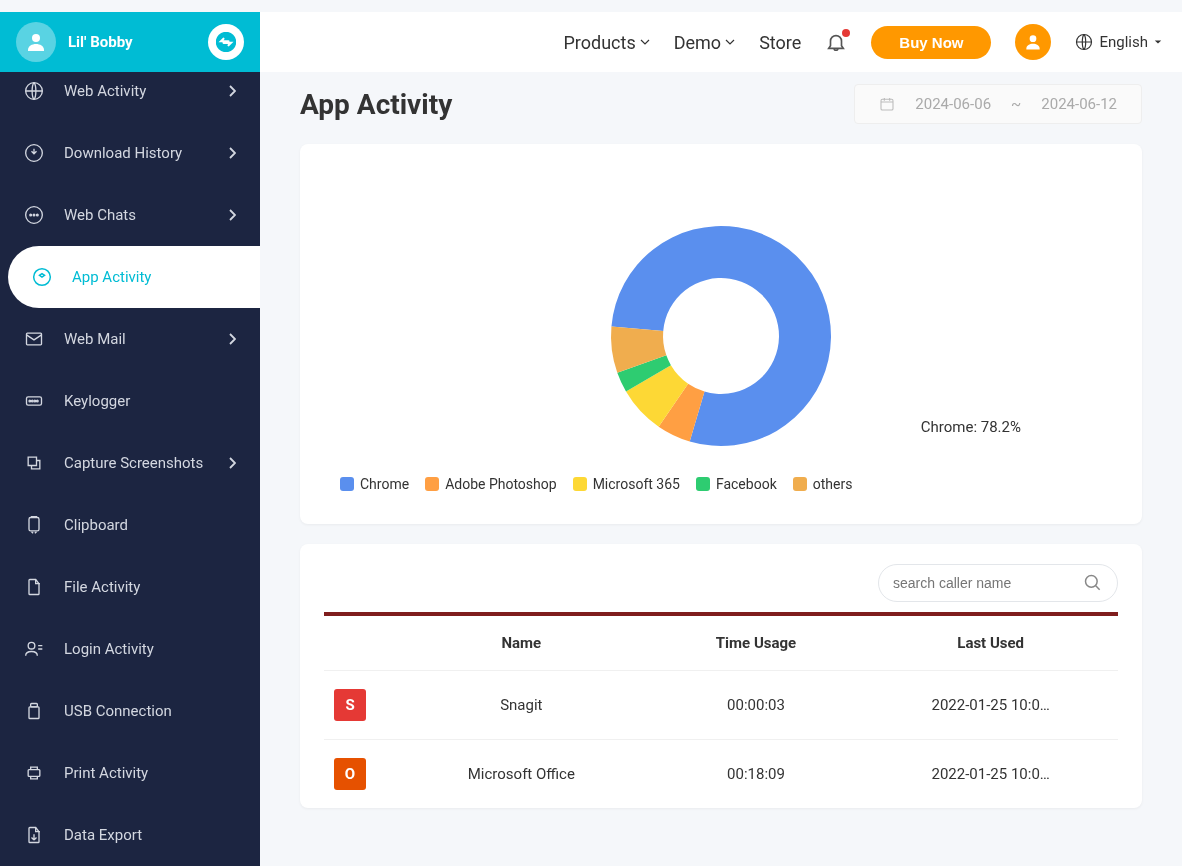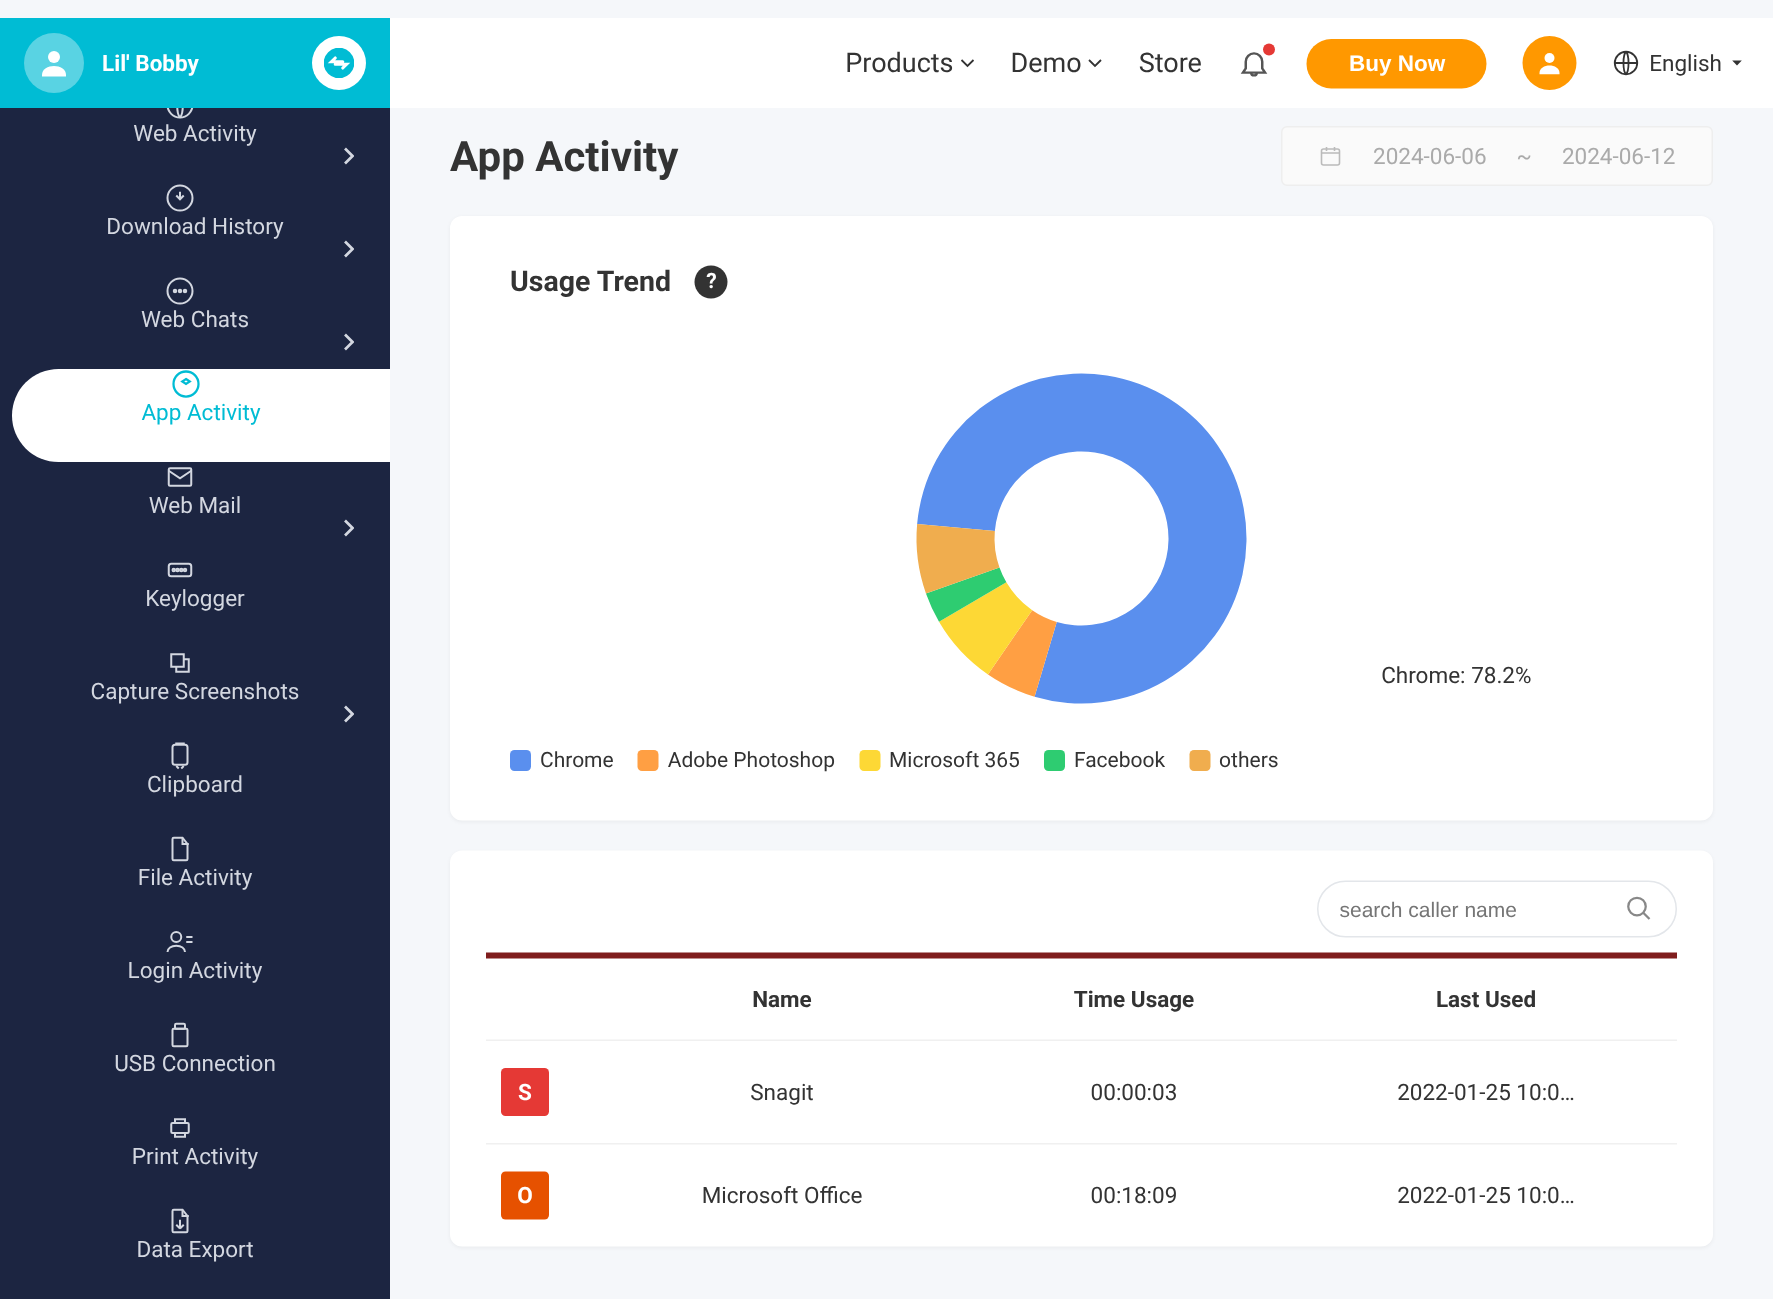--- a/index.html
+++ b/index.html
@@ -11,21 +11,21 @@
 .username { color: #fff; font-weight: 700; font-size: 15px; margin-left: 12px; }
 .swap-icon { margin-left: auto; width: 36px; height: 36px; border-radius: 50%; background: #fff; display: flex; align-items: center; justify-content: center; color: #00bcd4; }
 .nav-link { color: #333; font-size: 18px; cursor: pointer; display: flex; align-items: center; gap: 4px; }
 .bell-wrap { position: relative; }
 .bell-dot { position: absolute; top: -2px; right: -3px; width: 8px; height: 8px; background: #e53935; border-radius: 50%; }
 .buy-btn { background: #ff9800; color: #fff; padding: 8px 28px; border-radius: 22px; font-weight: 700; font-size: 15px; cursor: pointer; border: none; }
 .top-avatar { width: 36px; height: 36px; border-radius: 50%; background: #ff9800; display: flex; align-items: center; justify-content: center; cursor: pointer; }
 .lang { display: flex; align-items: center; gap: 6px; cursor: pointer; font-size: 15px; }
 
 .sidebar { position: fixed; left: 0; top: 60px; bottom: 0; width: 260px; background: #1c2541; overflow-y: auto; }
-.side-item { display: flex; align-items: center; height: 62px; padding: 0 24px; color: #d3d7e0; font-size: 15px; cursor: pointer; position: relative; flex-direction: column; }
+.side-item { display: flex; align-items: center; height: 62px; padding: 0 24px; color: #d3d7e0; font-size: 15px; cursor: pointer; position: relative; }
 .side-item.active { background: #fff; color: #00bcd4; border-radius: 32px 0 0 32px; margin-left: 8px; }
 .side-item.active .side-icon svg { stroke: #00bcd4; }
 .side-icon { width: 20px; height: 20px; margin-right: 20px; display: flex; align-items: center; justify-content: center; }
 .side-chevron { margin-left: auto; }
 
 .main { margin-left: 260px; margin-top: 60px; padding: 24px 40px; height: calc(100% - 60px); overflow-y: auto; }
 .page-head { display: flex; align-items: center; justify-content: space-between; margin-bottom: 20px; }
 .page-title { font-size: 28px; font-weight: 700; color: #333; }
 .date-range { display: flex; align-items: center; gap: 20px; border: 1px solid #eee; background: #fafafa; padding: 10px 24px; border-radius: 4px; color: #aaa; font-size: 15px; }
 .date-range .cal-icon { color: #bbb; }
@@ -272,24 +272,20 @@
           <rect x="3" y="5" width="18" height="16" rx="2"></rect>
           <path d="M3 9h18M8 3v4M16 3v4"></path>
         </svg>
       <span>2024-06-06</span>
       <span>~</span>
       <span>2024-06-12</span>
     </div>
   </div>
 
   <div class="card">
-    <div class="card-title-row">
-      <div class="card-title">Usage Trend</div>
-      <div class="help-badge">?</div>
-    </div>
     <div class="chart-area">
       <div class="donut-wrap">
         <svg id="donut" width="240" height="240" viewBox="0 0 240 240">
             <path d="M10.418583209907993 110.41286829775756 A110 110 0 1 1 88.72149795179426 225.45925900375173 L103.50769892003697 175.6057911110691 A58 58 0 1 0 62.22070751067876 114.94496692063579 Z" fill="#5a8fee"></path>
             <path d="M88.72149795179426 225.45925900375173 A110 110 0 0 1 57.663673560754134 210.63212678768923 L87.13175515021581 167.78784866987252 A58 58 0 0 0 103.50769892003697 175.6057911110691 Z" fill="#ff9f43"></path>
             <path d="M57.663673560754134 210.63212678768923 A110 110 0 0 1 25.0071227497194 175.46488322996024 L69.91284654076114 149.2451202485245 A58 58 0 0 0 87.13175515021581 167.78784866987252 Z" fill="#fdd835"></path>
             <path d="M25.0071227497194 175.46488322996024 A110 110 0 0 1 16.296625034040403 156.6825574445074 L65.32003865431221 139.34171210710392 A58 58 0 0 0 69.91284654076114 149.2451202485245 Z" fill="#2ecc71"></path>
             <path d="M16.296625034040403 156.6825574445074 A110 110 0 0 1 10.418583209907993 110.41286829775763 L62.22070751067876 114.94496692063584 A58 58 0 0 0 65.32003865431221 139.34171210710392 Z" fill="#f0ad4e"></path>
           </svg>
         <div class="chart-label">Chrome: 78.2%</div>

